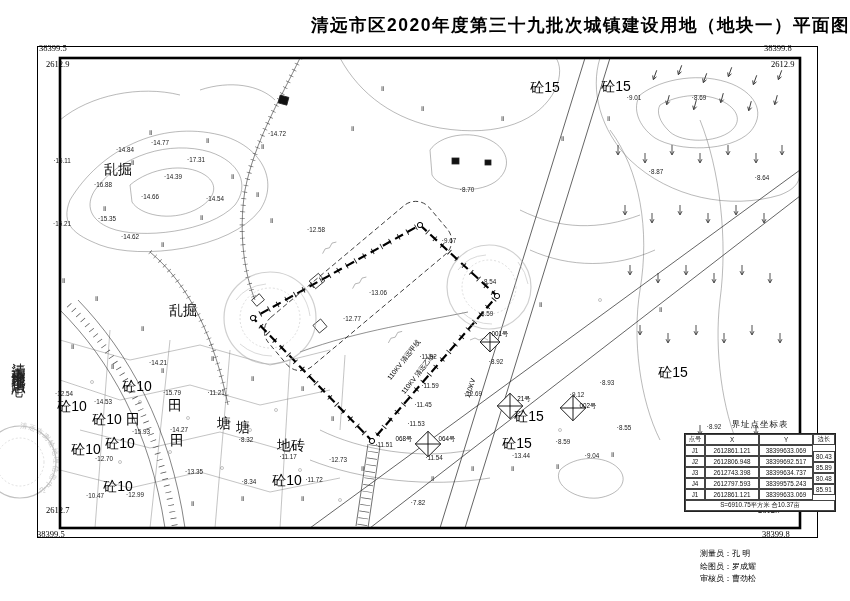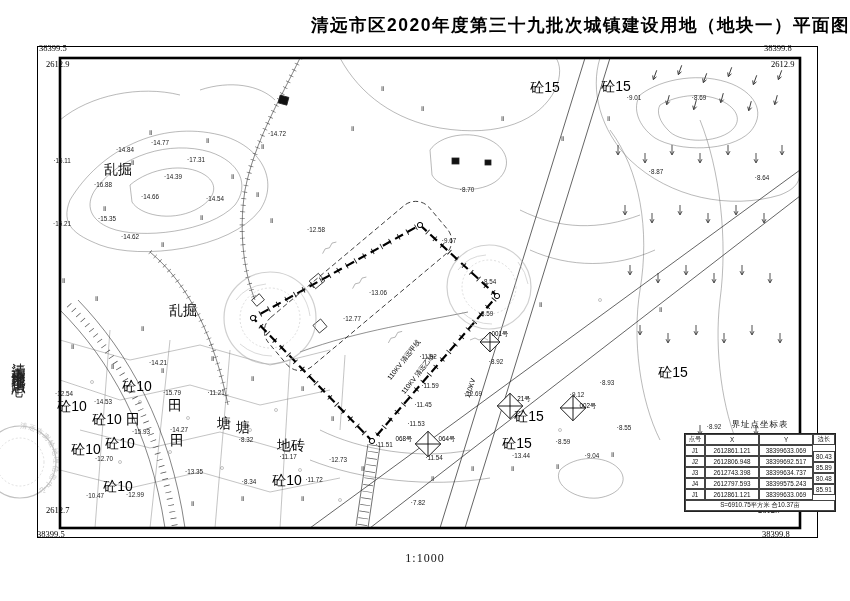--- a/index.html
+++ b/index.html
@@ -396,14 +396,18 @@
         <div class="bt-cell" style="left: 74px; top: 55px; width: 54px; height: 11px;">38399633.069</div>
         <div class="bt-cell" style="left: 128px; top: 16.5px; width: 22px; height: 11px;">80.43</div>
         <div class="bt-cell" style="left: 128px; top: 27.5px; width: 22px; height: 11px;">85.89</div>
         <div class="bt-cell" style="left: 128px; top: 38.5px; width: 22px; height: 11px;">80.48</div>
         <div class="bt-cell" style="left: 128px; top: 49.5px; width: 22px; height: 11px;">85.91</div>
         <div class="bt-cell" style="left: 0px; top: 66px; width: 150px; height: 11px;">S=6910.75平方米 合10.37亩</div>
       </div>
   </div>
 
   <div class="org">清远市测绘地理信息中心</div>
-  <div class="scale">1:1000</div>
+  <div class="credits" id="credits">
+      <div>测量员：孔 明</div>
+      <div>绘图员：罗成耀</div>
+      <div>审核员：曹劲松</div>
+    </div>
 </div>
 
 </body></html>

